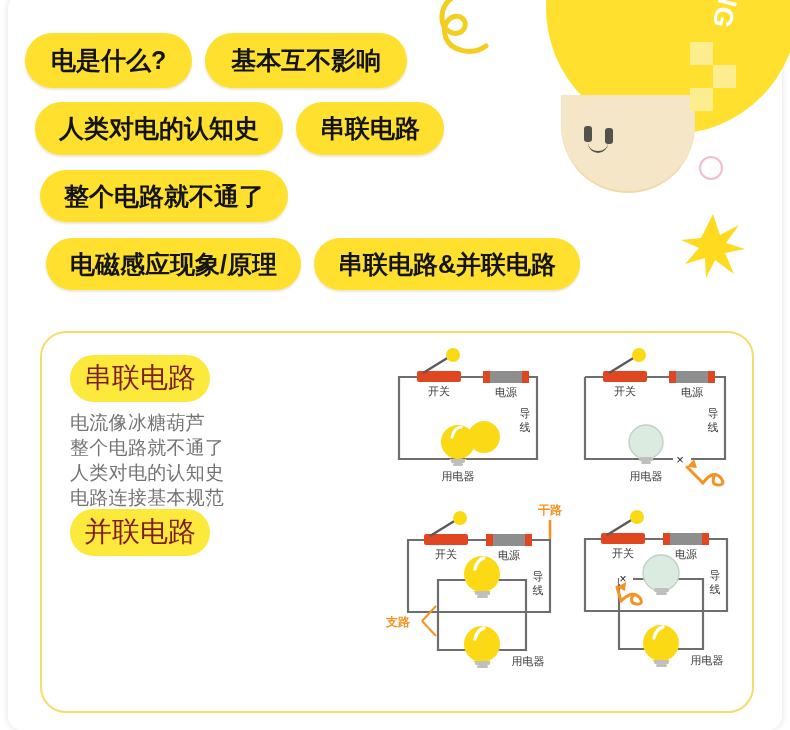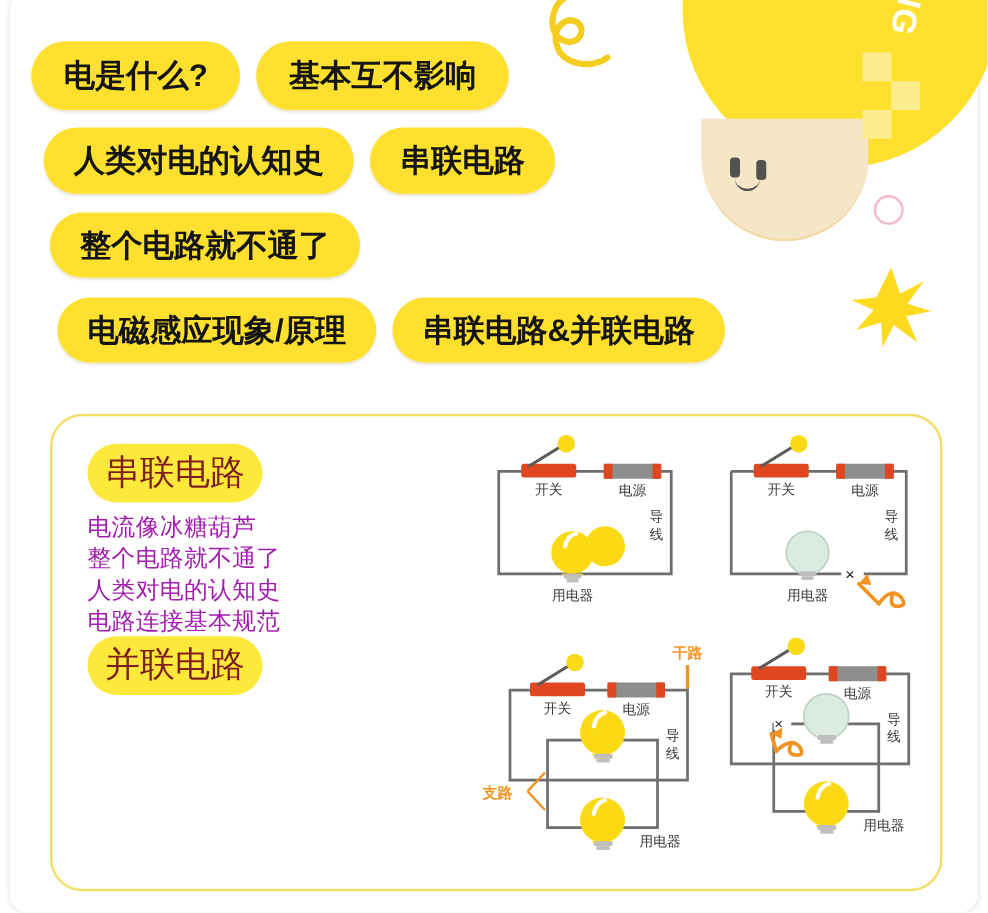--- a/index.html
+++ b/index.html
@@ -81,30 +81,30 @@
   .sec{position:absolute;left:28px;}
   .sec.s1{top:22px;}
   .sec.s2{top:176px;}
   .badge{
     display:inline-block;background:#FDE93B;border-radius:999px;
     padding:4px 14px 5px;font-size:28px;font-weight:400;color:#7f1d1d;
     font-family:"Liberation Sans","DejaVu Sans",sans-serif;
   }
   .lines{margin-top:8px;}
   .lines div{
-    font-size:19px;line-height:25px;color:#a21caf;
+    font-size:19px;line-height:25px;color:#737373;
     font-family:"Liberation Sans","DejaVu Sans",sans-serif;
     letter-spacing:.3px;
   }
 
   
   .circ{position:absolute;}
   .circ.c1{left:345px;top:14px;}
   .circ.c2{left:533px;top:14px;}
-  .circ.c3{left:336px;top:181px;}
+  .circ.c3{left:336px;top:169px;}
   .circ.c4{left:533px;top:168px;}
   svg{display:block;}
   .cz{font-family:"Liberation Sans","DejaVu Sans",sans-serif;}
 </style>
 </head>
 <body>
 
 <div id="page">
   <div class="card-shell"></div>
 

